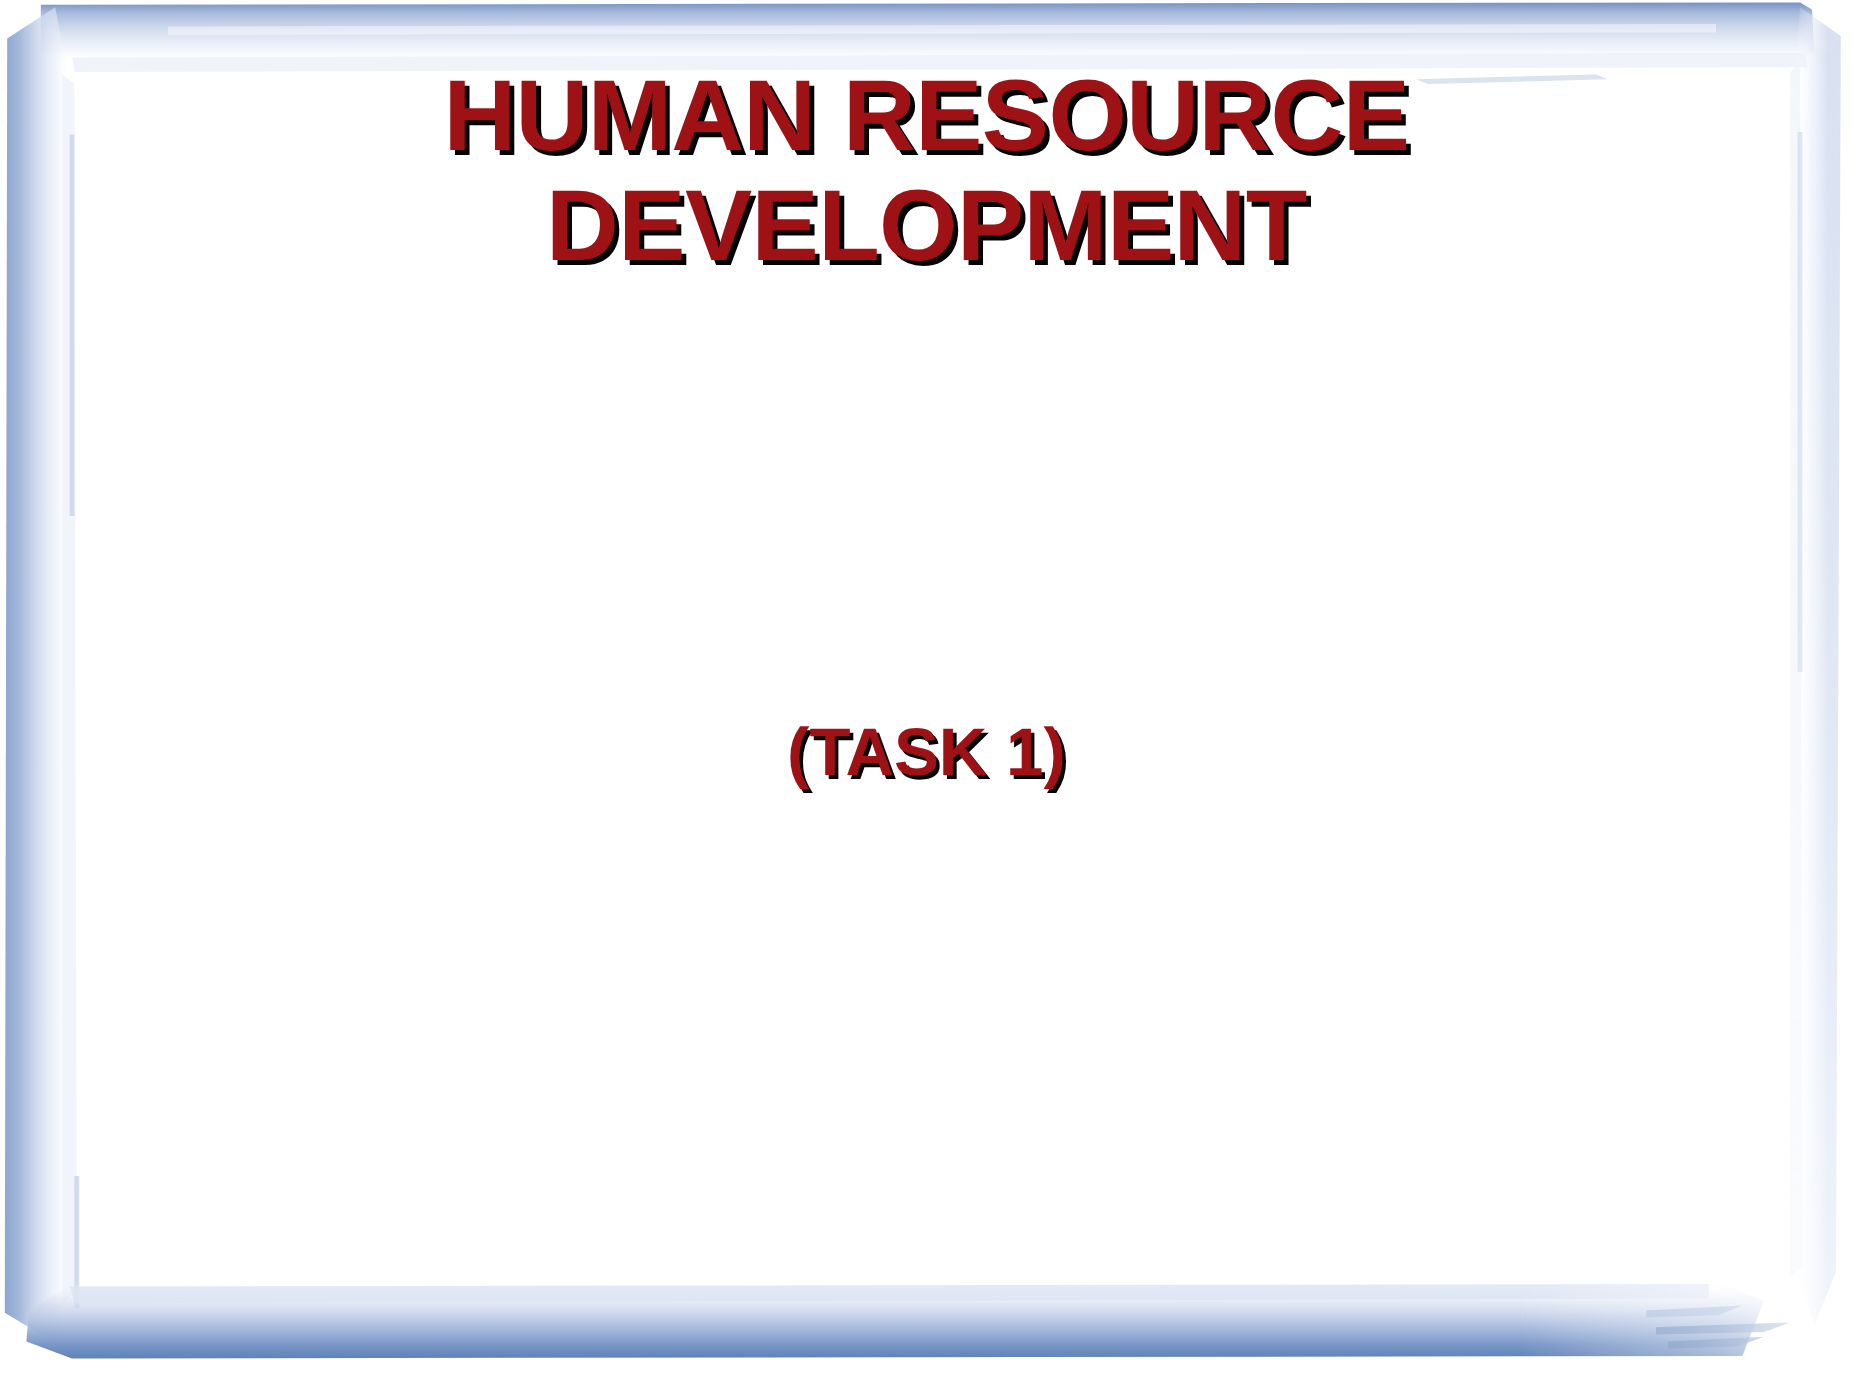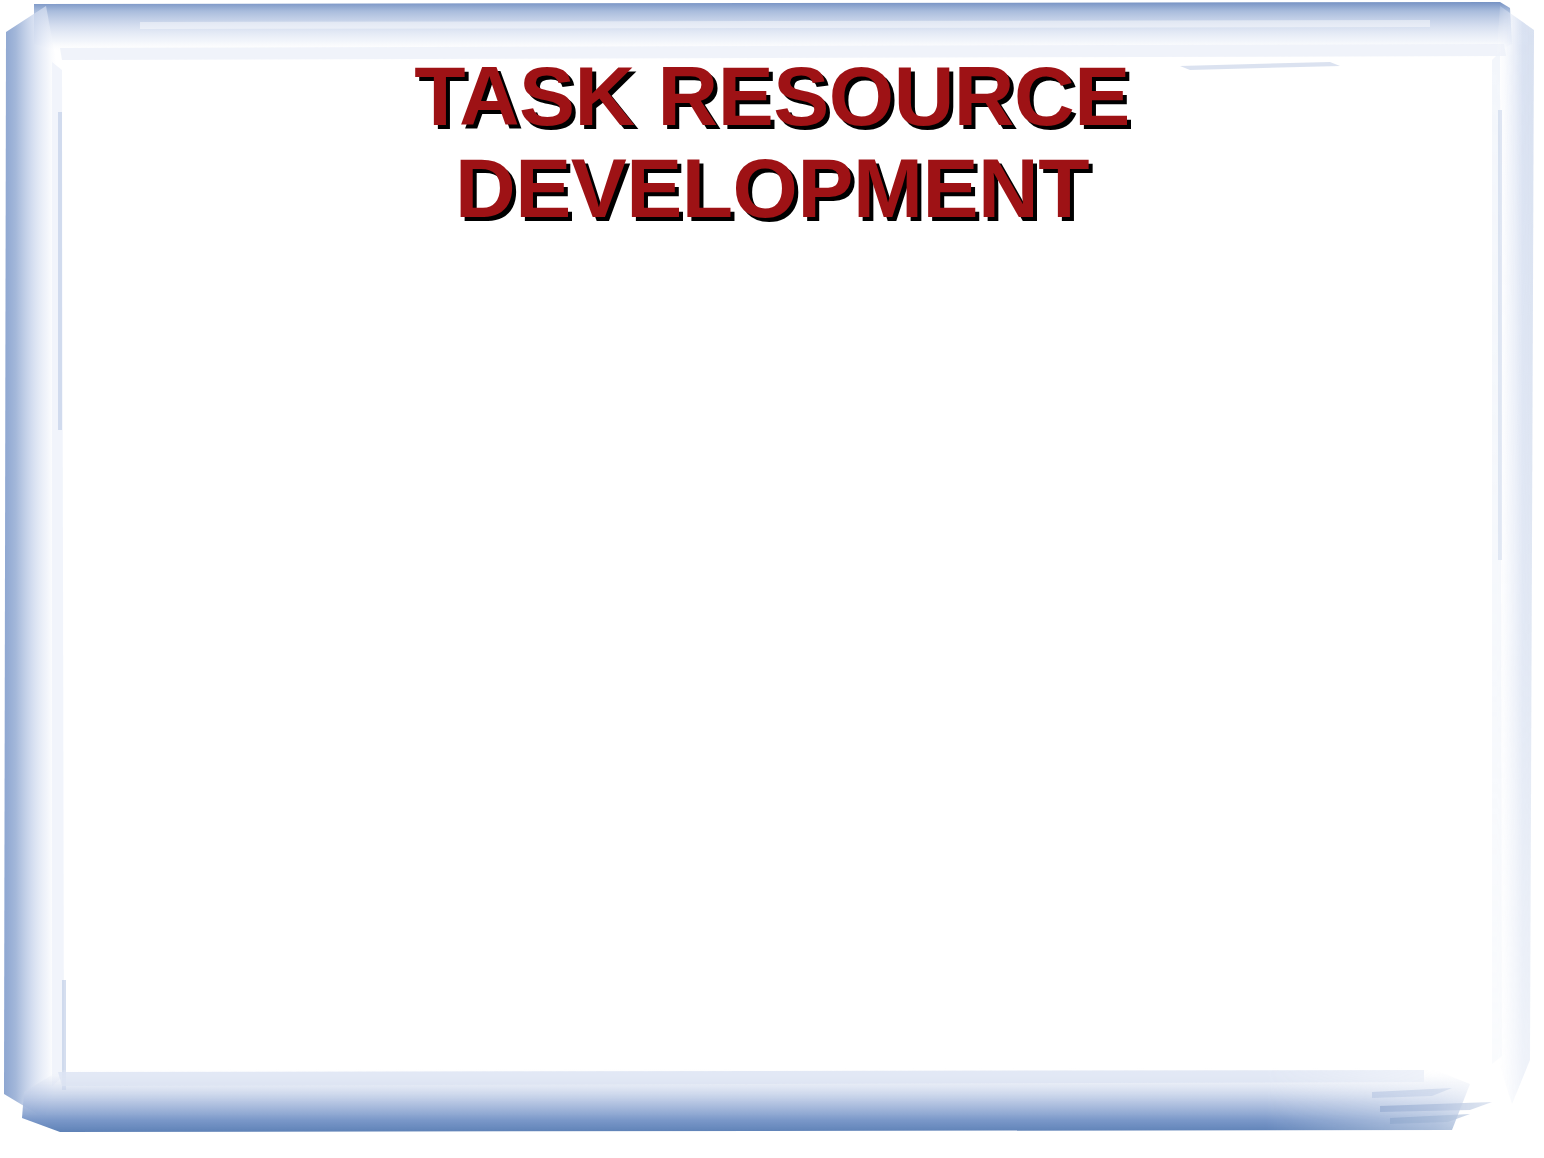--- a/index.html
+++ b/index.html
@@ -180,21 +180,24 @@
         <path d="M 1380 1106 L 1492 1102 L 1470 1110 L 1380 1112 Z" fill="#6E8CC0" opacity="0.80"></path>
         <path d="M 1390 1118 L 1470 1114 L 1448 1122 L 1390 1124 Z" fill="#5B7FB5" opacity="0.75"></path>
         <path d="M 1372 1092 L 1452 1088 L 1432 1096 L 1372 1098 Z" fill="#9FB4D8" opacity="0.70"></path>
       </g>
     </svg>
   </div>
 
   <div class="content">
 
     <div class="title-block">
-      <h1 class="slide-title">TASK RESOURCE
+      <h1 class="slide-title">HUMAN RESOURCE
 DEVELOPMENT</h1>
     </div>
 
+    <div class="subtitle-block">
+      <p class="slide-subtitle">(TASK 1)</p>
+    </div>
 
     <div class="body-area"></div>
 
   </div>
 </div>
 
 </body></html>

